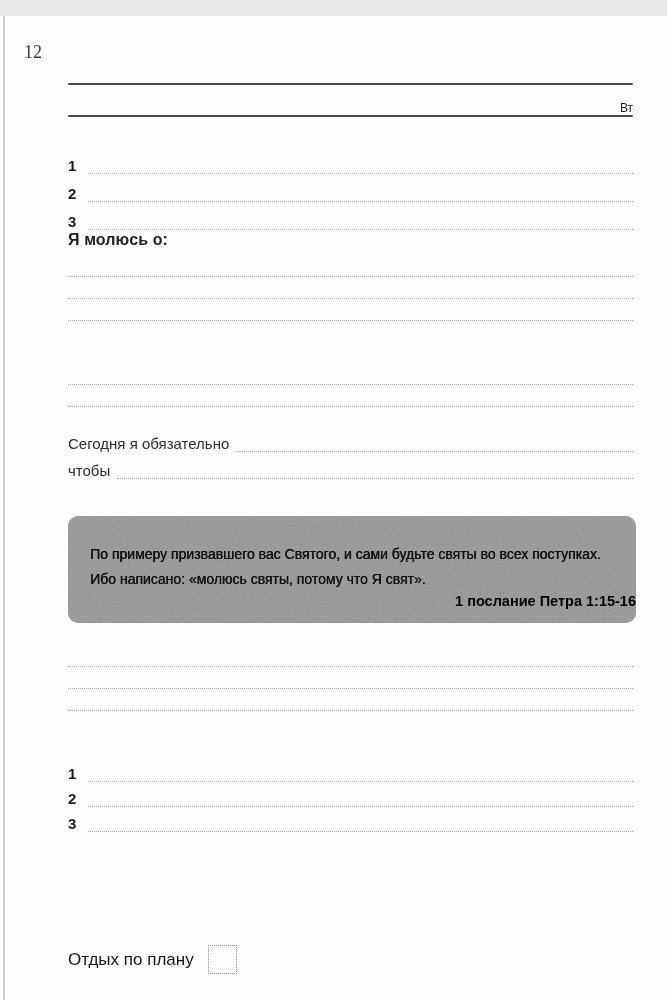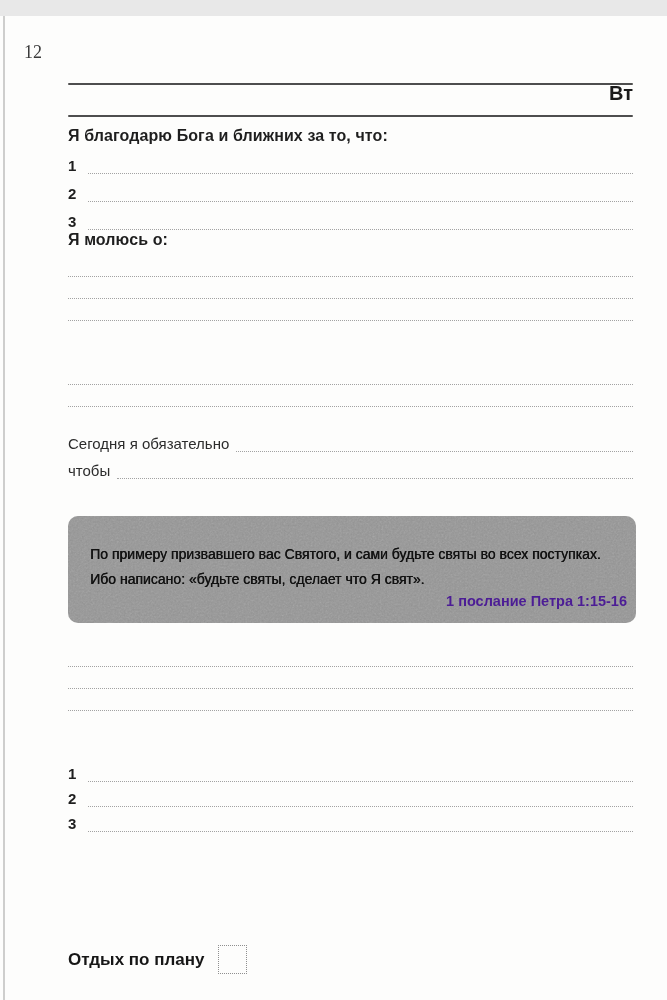--- a/index.html
+++ b/index.html
@@ -31,23 +31,23 @@
     position: absolute;
     left: 68px; right: 34px;
     height: 2px;
     background: #4e4e4e;
     border-radius: 1px;
   }
   .rule-top { top: 67px; }
   .rule-bottom { top: 99px; }
   .day-label {
     position: absolute;
-    right: 34px; top: 66px;
-    font-size: 20px;
-    font-weight: bold;
+    right: 34px; top: 85px;
+    font-size: 12px;
+    font-weight: normal;
     color: #1a1a1a;
   }
   .heading {
     position: absolute;
     left: 68px;
     font-size: 16px;
     font-weight: bold;
     color: #1e1e1e;
     letter-spacing: .1px;
     white-space: nowrap;
@@ -110,35 +110,35 @@
     position: relative;
     padding: 26px 16px 0 22px;
     font-size: 14px;
     line-height: 1.75;
     color: #121212;
     text-shadow: .4px 0 0 #121212;
   }
   .quote-reference {
     position: relative;
     text-align: right;
-    padding-right: 9px;
+    padding-right: 0;
     margin-top: 2px;
     font-size: 14.5px;
     font-weight: bold;
-    color: #4c1d95;
+    color: #000000;
   }
   .rest-row {
     position: absolute;
     left: 68px; top: 929px;
     display: flex;
     align-items: center;
   }
   .rest-row .lbl {
     font-size: 17px;
-    font-weight: bold;
+    font-weight: normal;
     color: #161616;
     white-space: nowrap;
   }
   .checkbox {
     width: 27px; height: 27px;
     border: 1.5px dotted #8f8f8f;
     margin-left: 14px;
     background: #fdfdfc;
   }
 </style>
@@ -148,21 +148,20 @@
 <div class="page">
 
   <div class="scan-edge"></div>
 
   <div class="page-number">12</div>
 
   <div class="rule rule-top"></div>
   <div class="day-label">Вт</div>
   <div class="rule rule-bottom"></div>
 
-  <div class="heading" style="top:111px">Я благодарю Бога и ближних за то, что:</div>
   <div class="num-row" style="top:140px">
     <span class="num">1</span>
     <span class="dotted-fill"></span>
   </div>
   <div class="num-row" style="top:168px">
     <span class="num">2</span>
     <span class="dotted-fill"></span>
   </div>
   <div class="num-row" style="top:196px">
     <span class="num">3</span>
@@ -192,21 +191,21 @@
         <feTurbulence type="fractalNoise" baseFrequency="0.55" numOctaves="3" stitchTiles="stitch" result="t"></feTurbulence>
         <feColorMatrix in="t" type="saturate" values="0"></feColorMatrix>
         <feComponentTransfer>
             <feFuncA type="linear" slope="0.55" intercept="0"></feFuncA>
           </feComponentTransfer>
       </filter>
       <rect width="100%" height="100%" filter="url(#grain-f)" opacity="0.5"></rect>
     </svg>
     <div class="quote-content">
       <span>По примеру призвавшего вас Святого, и сами будьте святы во всех поступках.</span><br>
-      <span>Ибо написано: «будьте святы, сделает что Я свят».</span>
+      <span>Ибо написано: «молюсь святы, потому что Я свят».</span>
     </div>
     <div class="quote-reference">1 послание Петра 1:15-16</div>
   </div>
 
   <div class="dotted-line" style="top:650px"></div>
   <div class="dotted-line" style="top:672px"></div>
   <div class="dotted-line" style="top:694px"></div>
 
   <div class="num-row" style="top:748px">
     <span class="num">1</span>

